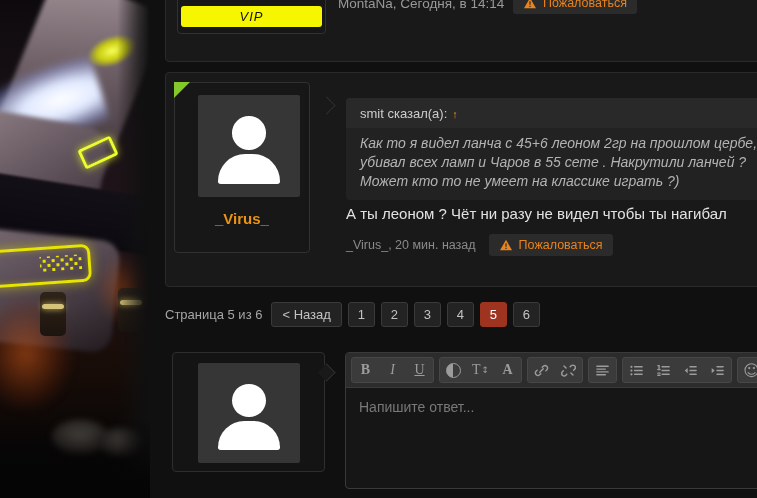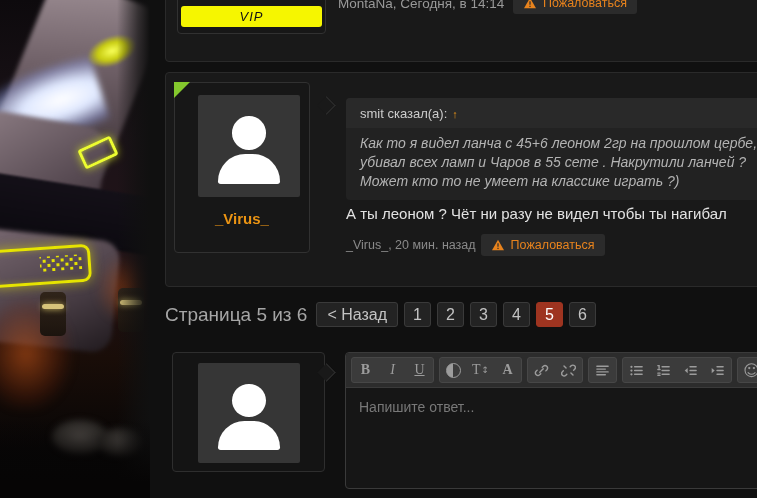--- a/index.html
+++ b/index.html
@@ -73,28 +73,28 @@
   .usertitle{position:absolute;left:0;right:0;top:147px;text-align:center;color:#9c9c9c;font-size:13px;}
   .bubble{position:absolute;width:12px;height:12px;background:#191919;transform:rotate(45deg);
     border-top:1px solid #2f2f2f;border-right:1px solid #2f2f2f;}
   .bb2{left:154px;top:26px;}
 
   .quote{position:absolute;left:180px;top:25px;width:470px;border-radius:4px;overflow:hidden;background:#222;}
   .quote-h{background:#292929;padding:8px 14px 7px;font-size:13px;color:#cdcdcd;cursor:pointer;}
   .quote-h .arrow{color:#e8941a;font-size:11px;margin-left:5px;cursor:pointer;}
   .quote-b{padding:6px 14px 9px;font-style:italic;color:#b3b3b3;font-size:14px;line-height:19px;white-space:nowrap;}
   .reply{position:absolute;left:180px;top:132px;font-size:15px;color:#e2e2e2;white-space:nowrap;}
-  .p2-footer{position:absolute;left:180px;top:161px;display:flex;align-items:center;gap:5px;}
+  .p2-footer{position:absolute;left:180px;top:161px;display:flex;align-items:center;gap:13px;}
   .foot-meta{color:#8a8a8a;font-size:12.5px;}
 
   
   .pagination{position:absolute;left:165px;top:302px;display:flex;align-items:center;gap:6px;}
-  .pg-label{color:#a5a5a5;font-size:19px;margin-right:3px;}
+  .pg-label{color:#a5a5a5;font-size:13px;margin-right:3px;}
   .pg-btn{height:25px;min-width:27px;padding:0 6px;box-sizing:border-box;cursor:pointer;font-family:inherit;
-    background:#232323;border:1px solid #3a3a3a;border-radius:3px;color:#c3c3c3;font-size:16px;
+    background:#232323;border:1px solid #3a3a3a;border-radius:3px;color:#c3c3c3;font-size:13px;
     display:flex;align-items:center;justify-content:center;}
   .pg-btn.nav{padding:0 10px;}
   .pg-btn.active{background:#9e3420;border-color:#9e3420;color:#fff;}
   .pg-pages{display:contents;}
 
   
   .ub3{left:172px;top:352px;width:153px;height:120px;background:#141414;border-color:#2e2e2e;}
   .av3{left:25px;top:10px;width:102px;height:100px;}
   .bb3{left:320px;top:366px;}
   .editor{position:absolute;left:345px;top:352px;width:470px;height:137px;box-sizing:border-box;

